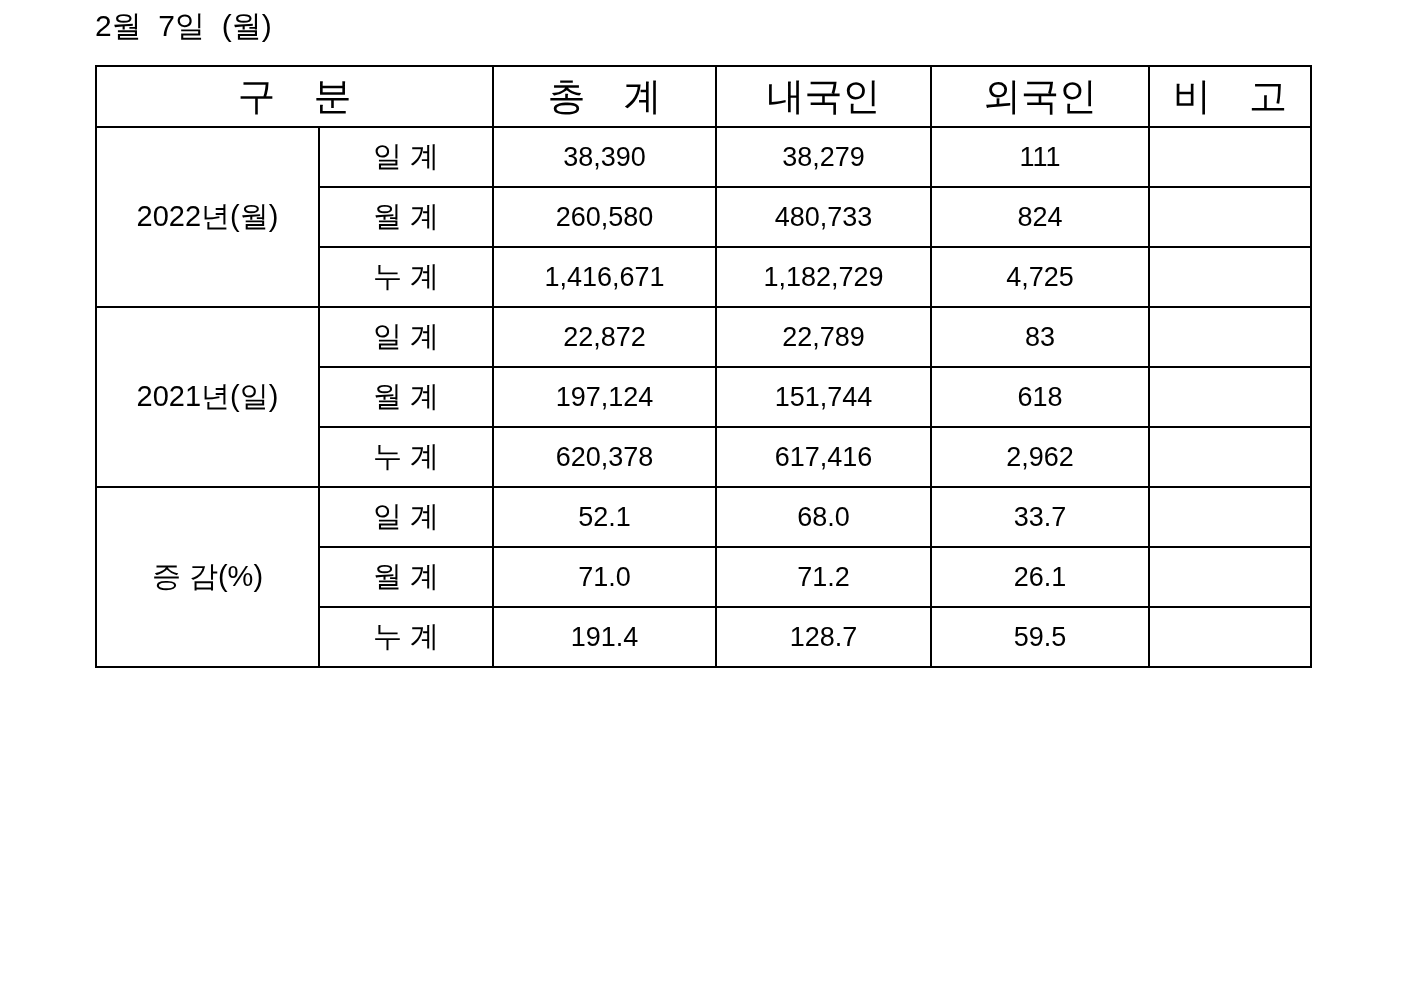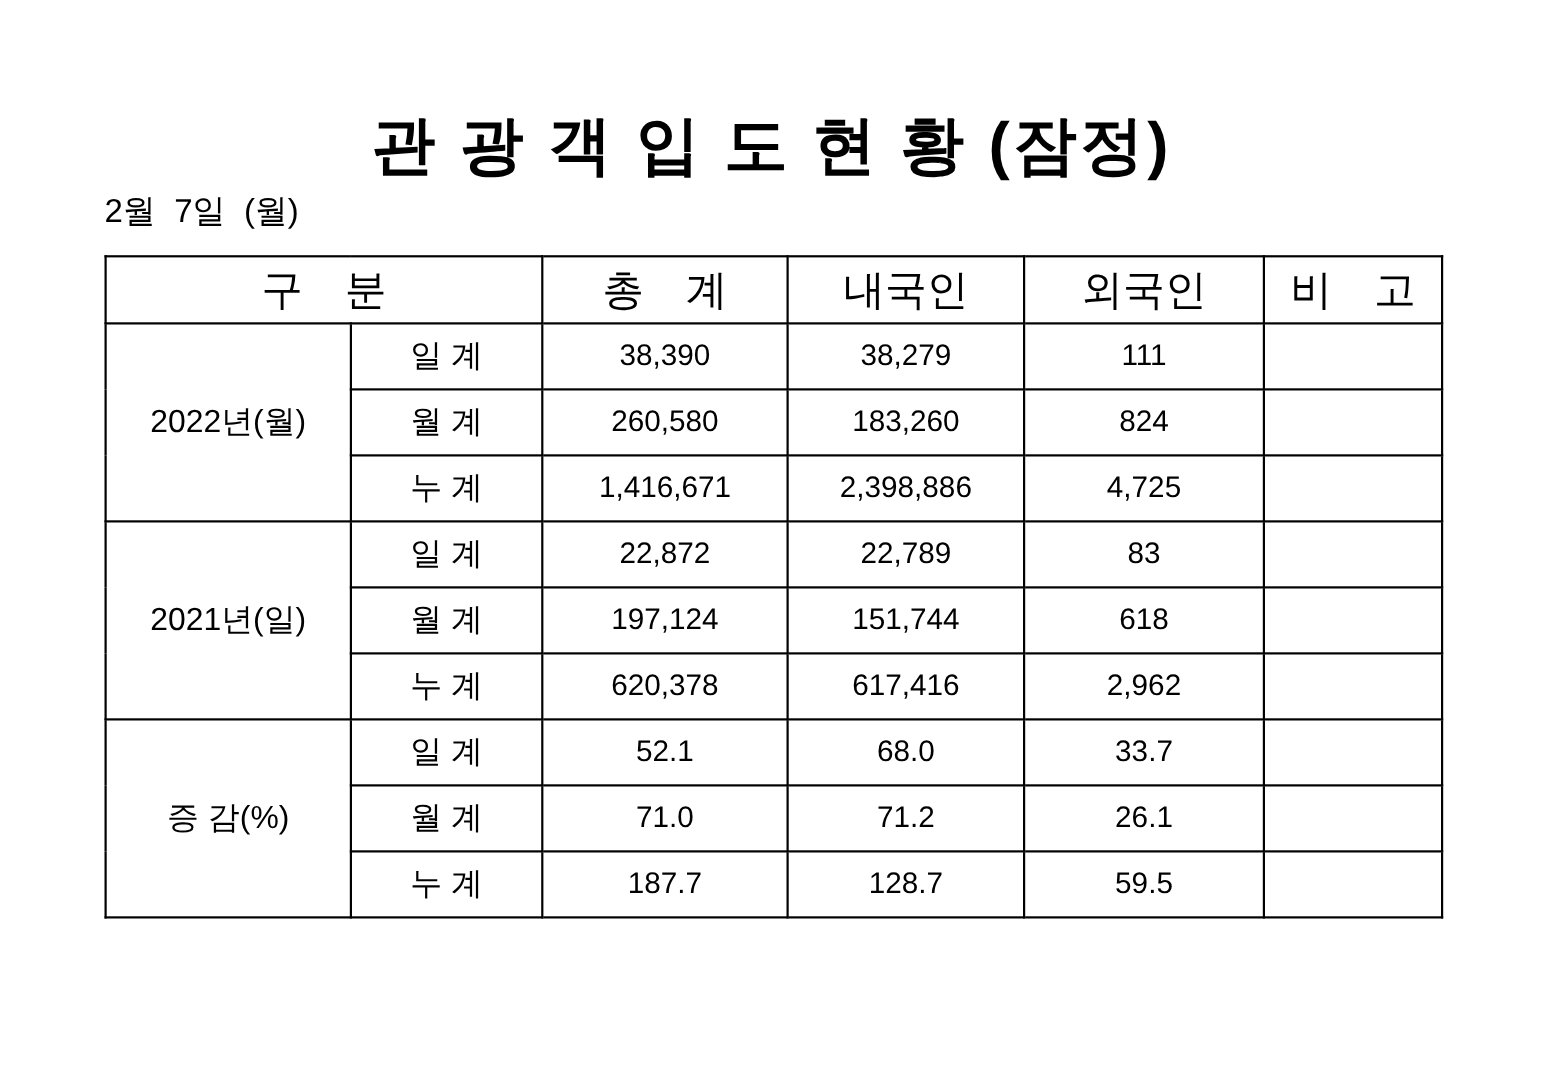--- a/index.html
+++ b/index.html
@@ -75,21 +75,20 @@
   }
   td.cell-note {
     font-size: 27px;
   }
 </style>
 </head>
 <body>
 
 <div class="page">
 
-  <h1 class="doc-title">관 광 객 입 도 현 황 (잠정)</h1>
 
   <div class="date-line">2월  7일  (월)</div>
 
   <table class="stats">
     <colgroup>
       <col class="c-group">
         <col class="c-sub">
         <col class="c-total">
       <col class="c-dom">
         <col class="c-for">
@@ -112,28 +111,28 @@
         <td class="cell-group" rowspan="3">2022년(월)</td>
         <td class="cell-sublabel">일 계</td>
         <td class="cell-num">38,390</td>
         <td class="cell-num">38,279</td>
         <td class="cell-num">111</td>
         <td class="cell-note"></td>
       </tr>
       <tr>
         <td class="cell-sublabel">월 계</td>
         <td class="cell-num">260,580</td>
-        <td class="cell-num">183,260</td>
+        <td class="cell-num">480,733</td>
         <td class="cell-num">824</td>
         <td class="cell-note"></td>
       </tr>
       <tr>
         <td class="cell-sublabel">누 계</td>
         <td class="cell-num">1,416,671</td>
-        <td class="cell-num">2,398,886</td>
+        <td class="cell-num">1,182,729</td>
         <td class="cell-num">4,725</td>
         <td class="cell-note"></td>
       </tr>
 
       <tr>
         <td class="cell-group" rowspan="3">2021년(일)</td>
         <td class="cell-sublabel">일 계</td>
         <td class="cell-num">22,872</td>
         <td class="cell-num">22,789</td>
         <td class="cell-num">83</td>
@@ -164,21 +163,21 @@
       </tr>
       <tr>
         <td class="cell-sublabel">월 계</td>
         <td class="cell-num">71.0</td>
         <td class="cell-num">71.2</td>
         <td class="cell-num">26.1</td>
         <td class="cell-note"></td>
       </tr>
       <tr>
         <td class="cell-sublabel">누 계</td>
-        <td class="cell-num">187.7</td>
+        <td class="cell-num">191.4</td>
         <td class="cell-num">128.7</td>
         <td class="cell-num">59.5</td>
         <td class="cell-note"></td>
       </tr>
     </tbody>
   </table>
 
 </div>
 
 </body></html>

